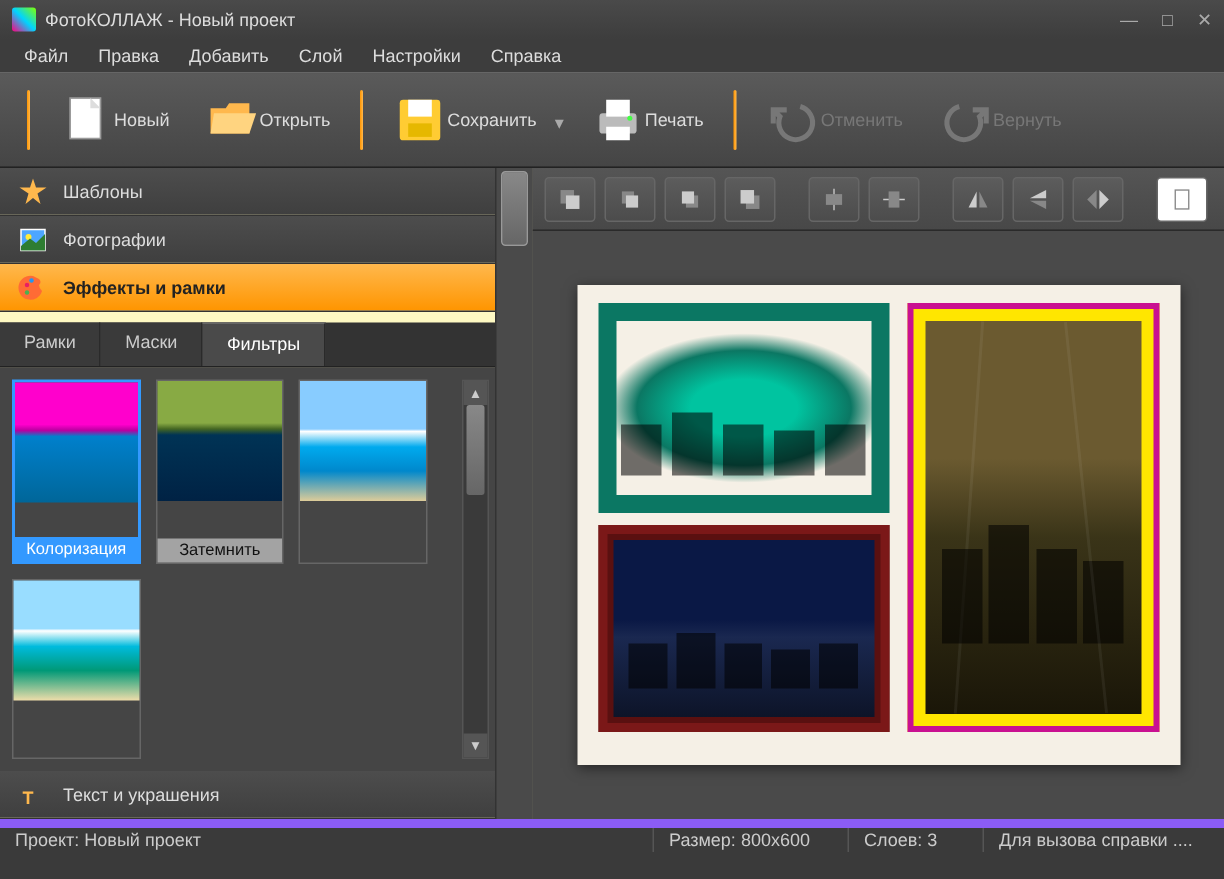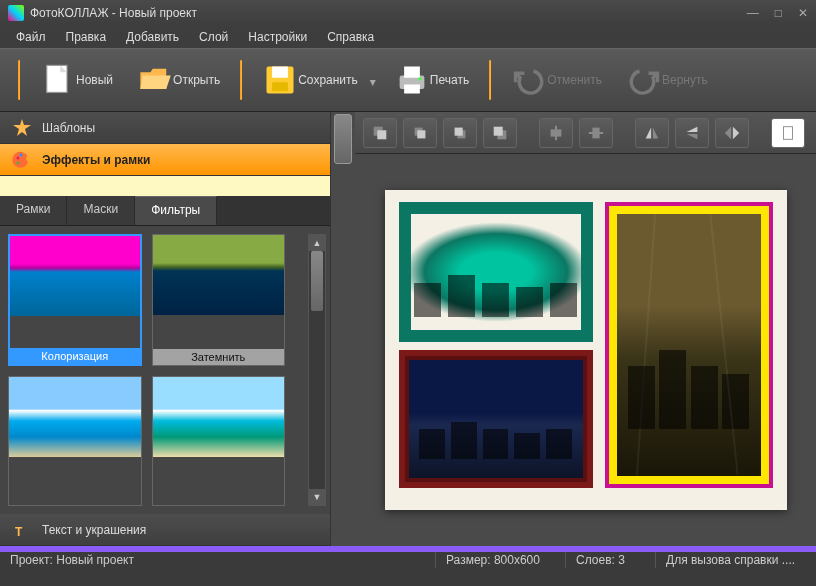--- a/index.html
+++ b/index.html
@@ -17,25 +17,25 @@
 .sep{width:2px;height:40px;background:linear-gradient(90deg,#ff9500,#ffb84d);margin:0 6px;border-radius:1px}
 .dd{width:10px;height:10px;margin-left:-2px;color:#aaa}
 .main{display:flex;height:434px}
 .sidebar{width:355px;background:#fef9c3;display:flex}
 .sidecol{width:330px;display:flex;flex-direction:column}
 .scroller-strip{width:25px;background:#4a4a4a;border-left:1px solid #333;position:relative}
 .scroller-strip .thumb{position:absolute;top:2px;left:3px;right:3px;height:50px;background:linear-gradient(180deg,#888,#666);border-radius:3px;border:1px solid #999}
 .cat{height:32px;display:flex;align-items:center;gap:10px;padding:0 12px;color:#ddd;cursor:pointer;border-bottom:1px solid #333;background:linear-gradient(#4d4d4d,#3f3f3f)}
 .cat.active{background:linear-gradient(#ffb84d,#ff9500);color:#222;font-weight:bold}
 .cat .cicon{width:20px;height:20px;display:flex;align-items:center;justify-content:center}
-.tabs{height:30px;display:flex;background:#333;margin-top:20px;border-bottom:1px solid #222}
+.tabs{height:30px;display:flex;background:#333;margin-top:7px;border-bottom:1px solid #222}
 .tab{padding:6px 16px;color:#ccc;cursor:pointer;background:#3a3a3a;border-right:1px solid #2a2a2a;position:relative}
 .tab.active{background:#4a4a4a;color:#fff;border-top:1px solid #666}
 .thumbs{flex:1;background:#454545;padding:8px;display:flex;gap:12px;position:relative;overflow:hidden}
-.thumbs-inner{display:grid;grid-template-columns:1fr 1fr;gap:10px;width:277px}
+.thumbs-inner{display:grid;grid-template-columns:1fr 1fr 1fr;gap:10px;width:277px}
 .thumb-item{position:relative;border:1px solid #666;cursor:pointer}
 .thumb-item.sel{border:2px solid #3399ff}
 .thumb-img{width:100%;height:80px;background:#224455}
 .thumb-cap{position:absolute;bottom:0;left:0;right:0;background:rgba(180,180,180,0.85);color:#111;text-align:center;padding:2px;font-size:11px}
 .thumb-item.sel .thumb-cap{background:#3399ff;color:#fff}
 .thumbs .vscroll{width:18px;background:#3a3a3a;position:absolute;right:4px;top:8px;bottom:8px;border:1px solid #555}
 .thumbs .vscroll .arrow{height:16px;background:#555;display:flex;align-items:center;justify-content:center;color:#ccc;font-size:9px}
 .thumbs .vscroll .track{position:absolute;top:16px;bottom:16px;left:0;right:0}
 .thumbs .vscroll .th{position:absolute;top:0;left:2px;right:2px;height:60px;background:linear-gradient(#888,#666);border-radius:2px}
 .cat.bottom{margin-top:auto}
@@ -157,20 +157,30 @@
   <div class="sidebar">
     <div class="sidecol">
       <div class="cat">
         <span class="cicon">
             <svg viewBox="0 0 20 20">
               <path d="M10 1 L12 7 L19 7 L13 11 L15 18 L10 14 L5 18 L7 11 L1 7 L8 7 Z" fill="#ffb84d"></path>
             </svg>
           </span>
         <span>Шаблоны</span>
       </div>
+      <div class="cat">
+        <span class="cicon">
+            <svg viewBox="0 0 20 20">
+              <rect x="2" y="3" width="16" height="14" fill="#4da6ff" stroke="#fff"></rect>
+              <circle cx="7" cy="8" r="2" fill="#ffeb3b"></circle>
+              <path d="M2 14 L8 9 L12 12 L18 6 L18 17 L2 17 Z" fill="#2e7d32"></path>
+            </svg>
+          </span>
+        <span>Фотографии</span>
+      </div>
       <div class="cat active">
         <span class="cicon">
             <svg viewBox="0 0 20 20">
               <path d="M10 2 A8 8 0 1 0 16 12 Q14 10 14 8 Q16 6 14 4 Z" fill="#ff6b35"></path>
               <circle cx="6" cy="8" r="1.5" fill="#e91e63"></circle>
               <circle cx="9" cy="5" r="1.5" fill="#2196f3"></circle>
               <circle cx="6" cy="13" r="1.5" fill="#4caf50"></circle>
             </svg>
           </span>
         <span>Эффекты и рамки</span>

